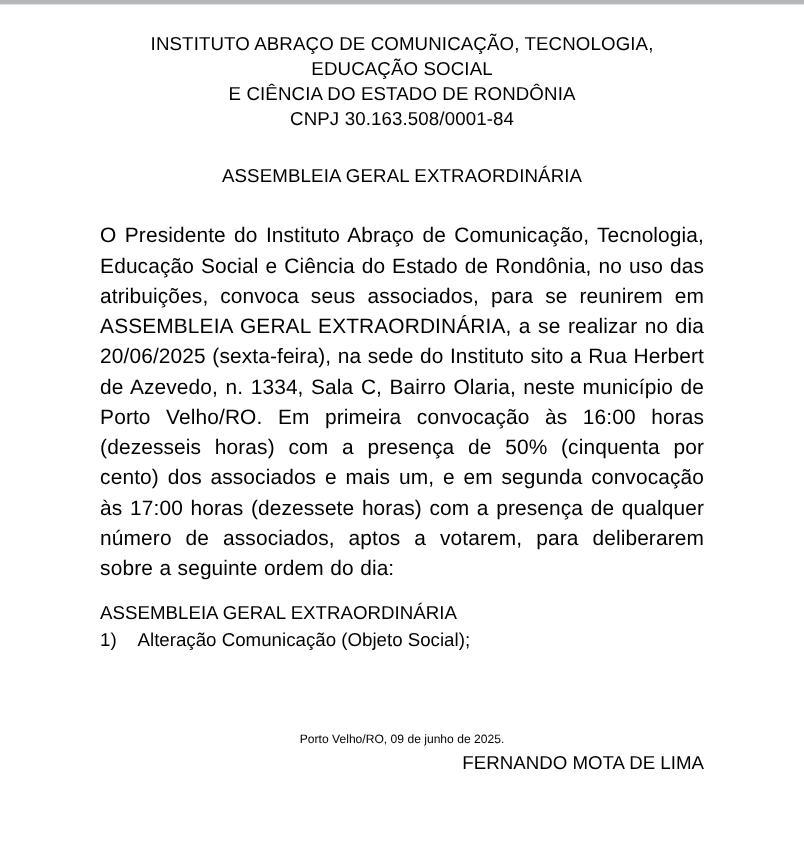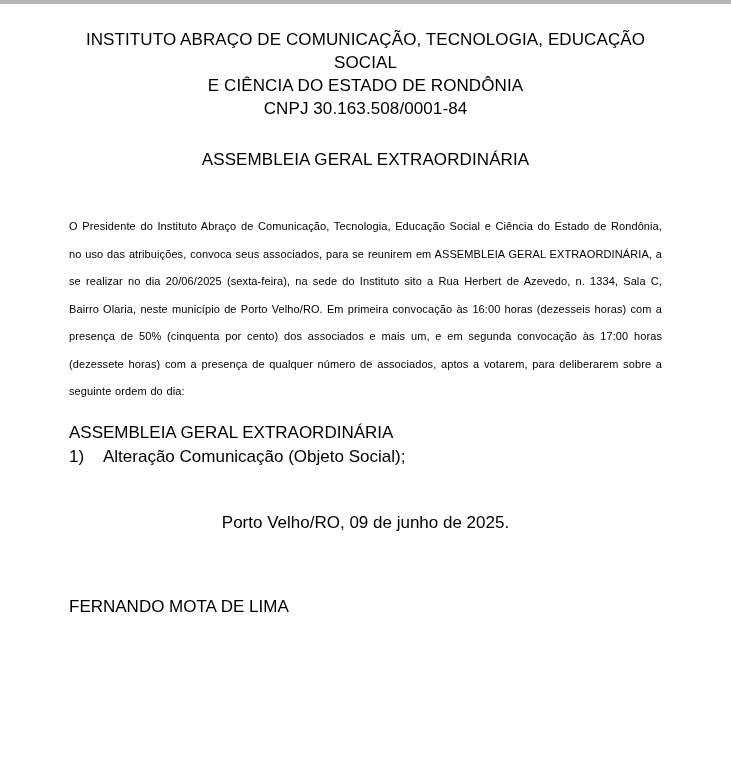--- a/index.html
+++ b/index.html
@@ -14,64 +14,63 @@
     font-family: "Liberation Sans", "DejaVu Sans", sans-serif;
     overflow: hidden;
     -webkit-font-smoothing: antialiased;
   }
   .top-bar {
     width: 731px;
     height: 4px;
     background: #b4b6b8;
   }
   .doc {
-    padding: 0 69px;
+    padding: 0 91px;
     box-sizing: border-box;
     width: 731px;
   }
   .letterhead {
     margin-top: 24px;
     text-align: center;
     font-size: 17px;
     line-height: 23px;
     letter-spacing: 0.1px;
   }
   .title-block {
     margin-top: 28px;
     text-align: center;
     font-size: 17px;
     line-height: 23px;
     letter-spacing: 0.1px;
   }
   .body-paragraph {
-    margin-top: 42px;
-    font-size: 11px;
+    margin-top: 30px;
+    font-size: 19px;
     line-height: 27.5px;
     text-align: justify;
     letter-spacing: 0.1px;
     word-spacing: 0.5px;
   }
   .agenda {
     margin-top: 15px;
     font-size: 17px;
     line-height: 24px;
   }
   .agenda-item .num {
     display: inline-block;
     min-width: 34px;
   }
   .dateline {
-    margin-top: 44px;
+    margin-top: 68px;
     text-align: center;
-    font-size: 17px;
+    font-size: 11px;
     line-height: 20px;
   }
   .signature {
-    margin-top: 62px;
-    text-align: left;
+    text-align: right;
     font-size: 17px;
     line-height: 24px;
   }
 </style>
 </head>
 <body>
 
 <div class="top-bar"></div>
 
 <div class="doc">

